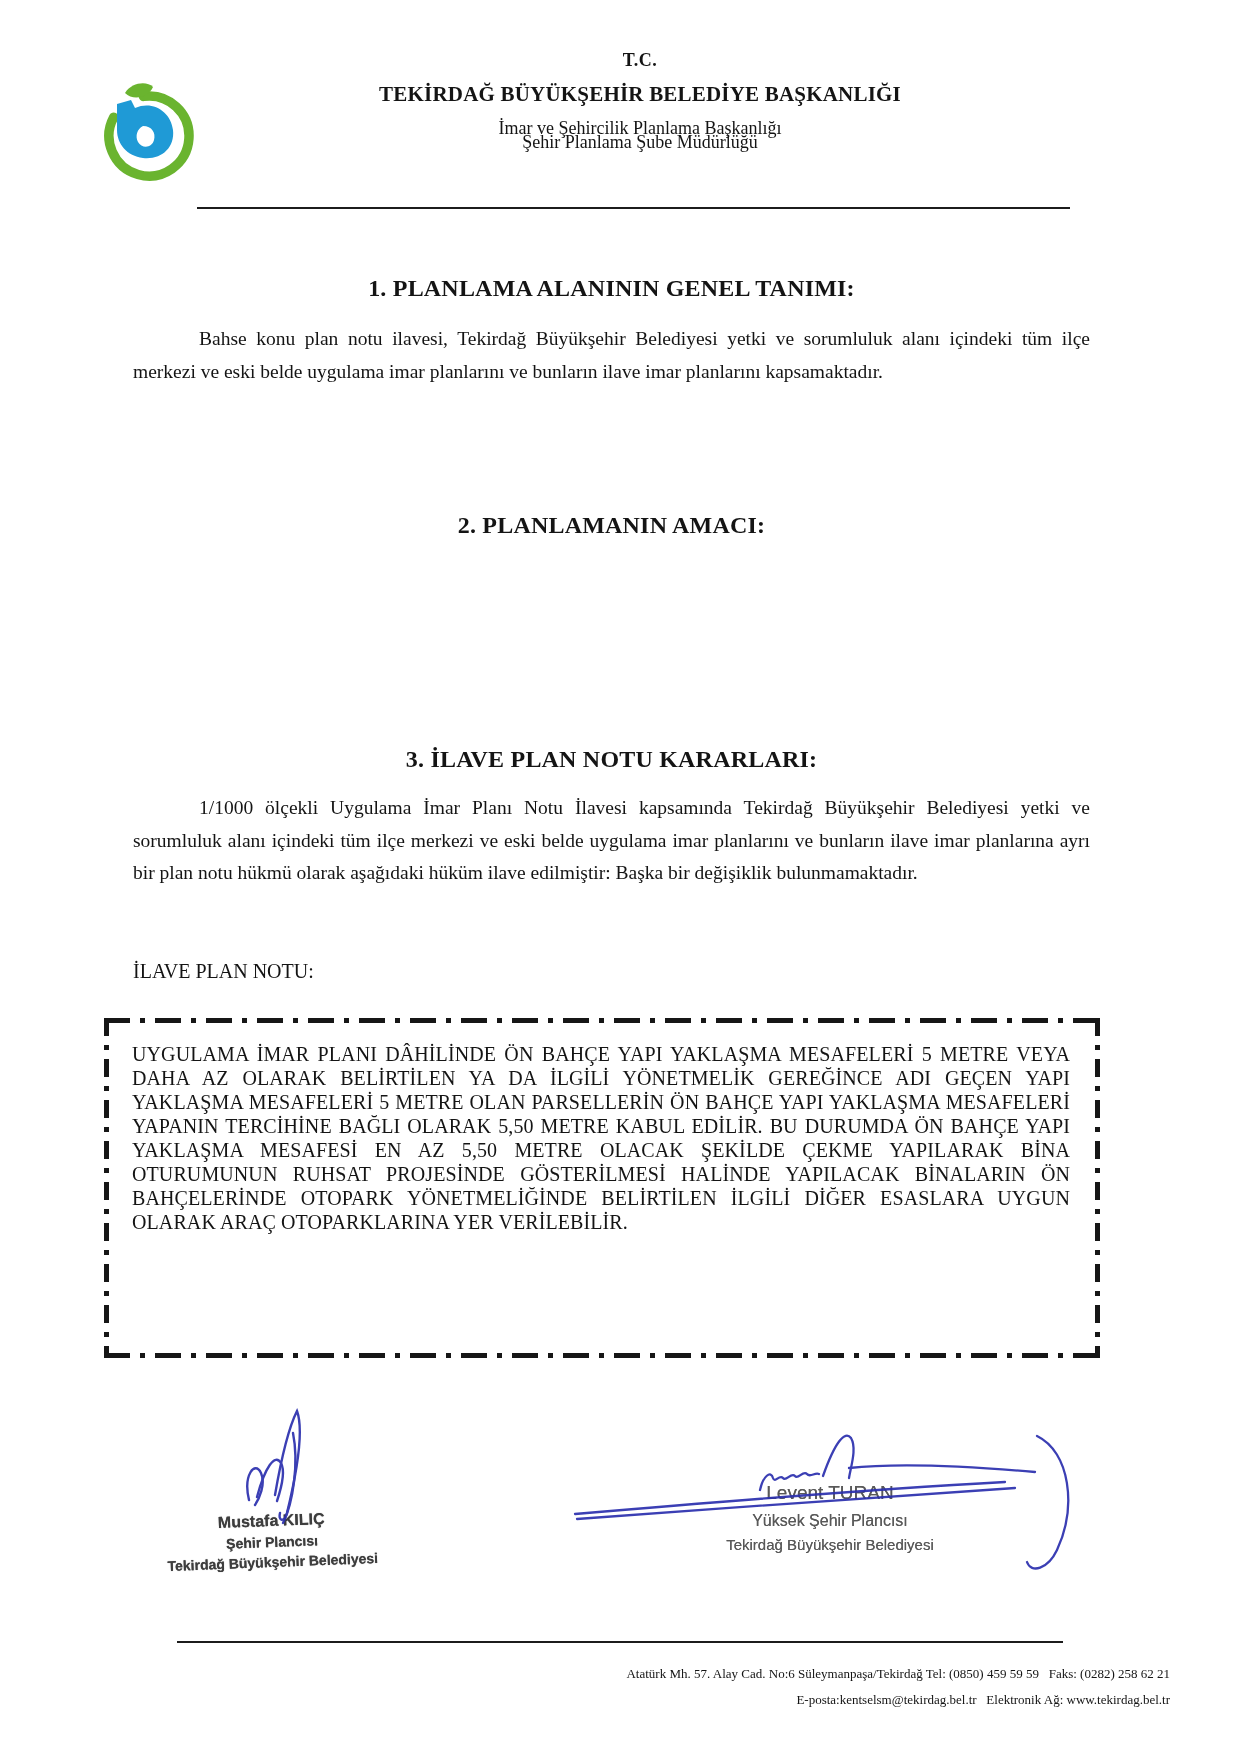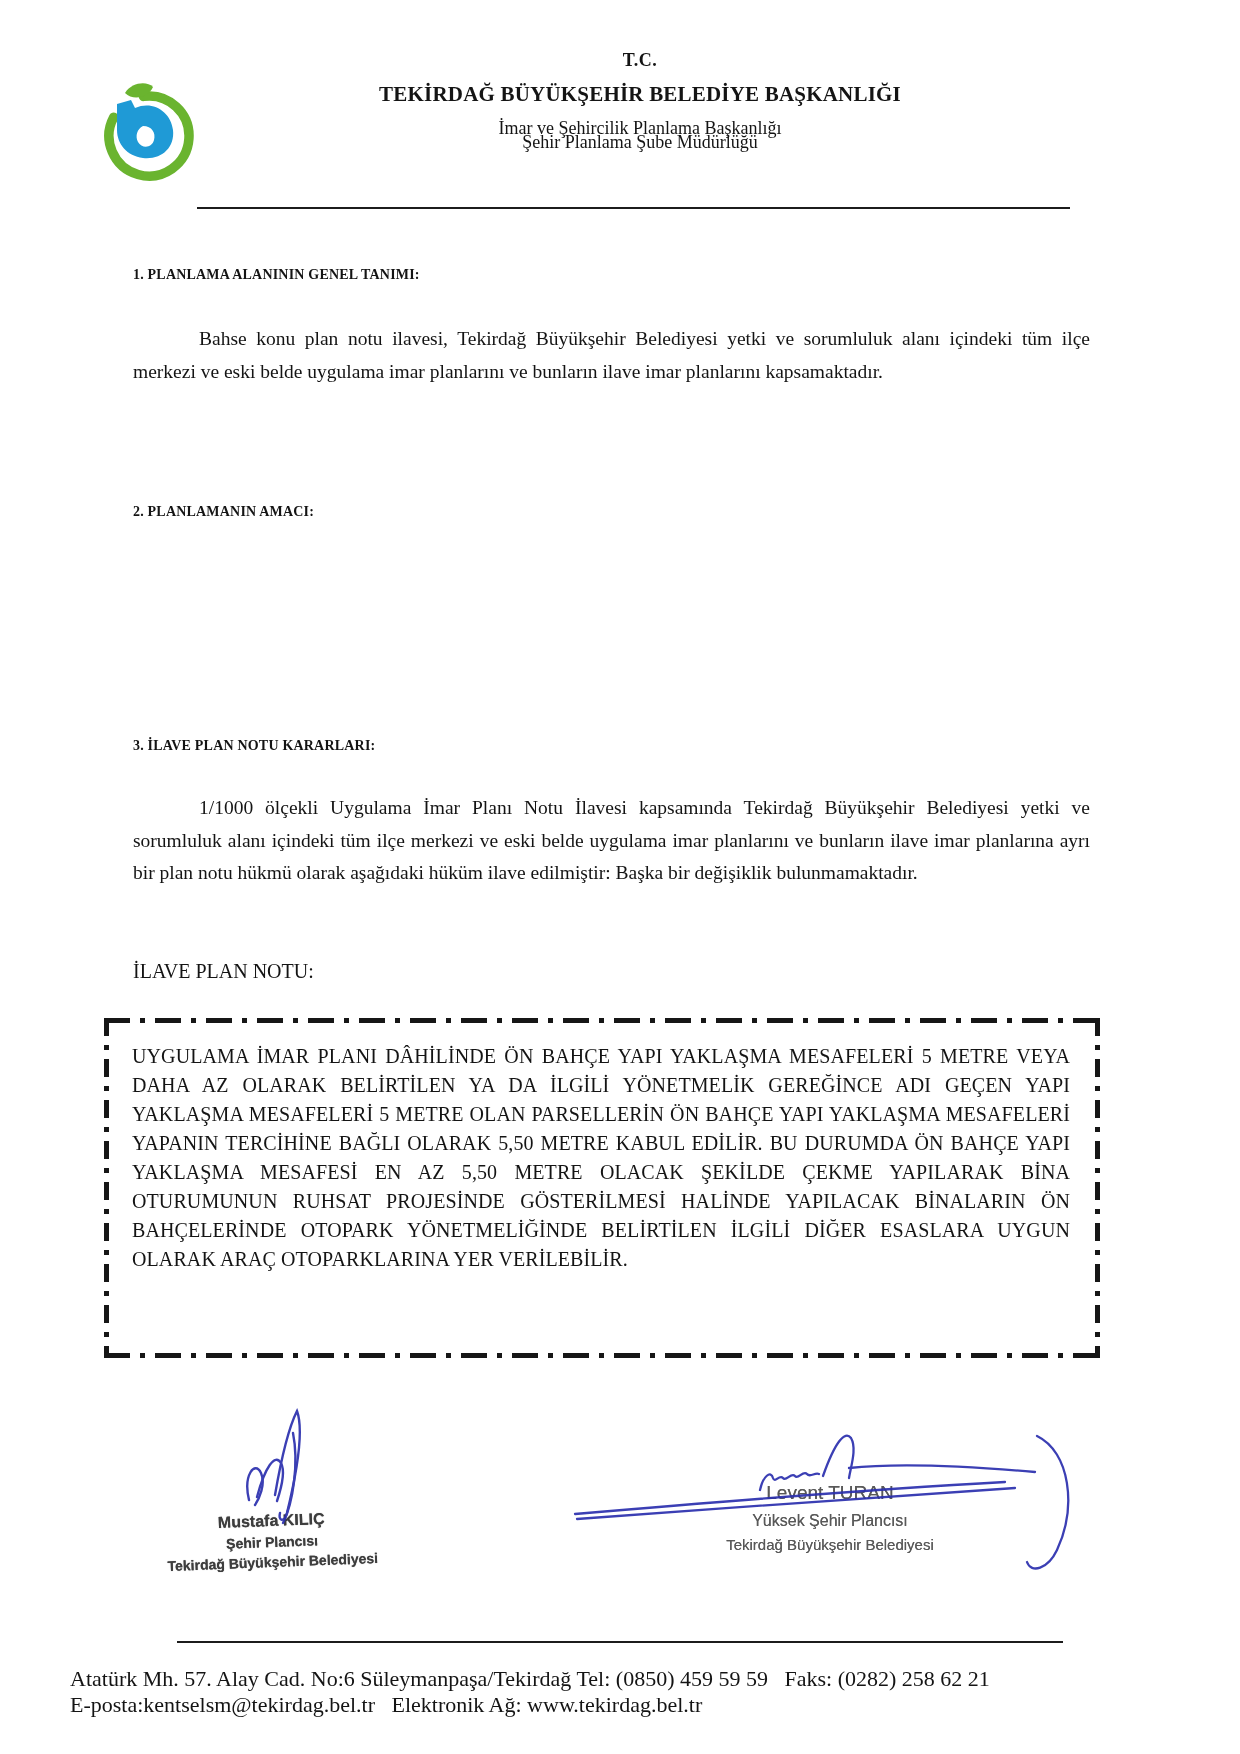--- a/index.html
+++ b/index.html
@@ -12,21 +12,21 @@
   .header-text{position:absolute;left:40px;top:0;width:1200px;text-align:center;}
   .tc{position:absolute;top:50px;left:0;width:100%;font-size:18px;font-weight:bold;letter-spacing:.5px;}
   .org{position:absolute;top:82px;left:0;width:100%;font-size:21px;font-weight:bold;letter-spacing:.2px;}
   .dept{position:absolute;top:118px;left:0;width:100%;font-size:18px;}
   .unit{position:absolute;top:132px;left:0;width:100%;font-size:18px;}
   .logo{position:absolute;left:95px;top:80px;width:104px;height:104px;}
   .rule{position:absolute;height:2px;background:#1c1c1c;}
   .rule-top{top:207px;left:197px;width:873px;}
   .rule-bottom{top:1641px;left:177px;width:886px;}
   
-  .sec-h{position:absolute;left:133px;width:957px;font-size:14px;font-weight:bold;letter-spacing:.2px;}
+  .sec-h{position:absolute;left:133px;width:957px;font-size:24px;font-weight:bold;letter-spacing:.2px;text-align:center;}
   .sec-p{
     position:absolute;left:133px;width:957px;margin:0;
     font-size:19.5px;line-height:32.5px;text-align:justify;text-indent:66px;
   }
   .h1a{top:255px}.p1{top:323px}
   .h2a{top:492px}.p2{top:558px}
   .h3a{top:726px}.p3{top:792px}
   .plan-label{position:absolute;left:133px;top:960px;font-size:20px;}
   
   .plan-box{
@@ -35,40 +35,40 @@
       repeating-linear-gradient(90deg,#161616 0 26px,transparent 26px 36px,#161616 36px 41px,transparent 41px 51px),
       repeating-linear-gradient(90deg,#161616 0 26px,transparent 26px 36px,#161616 36px 41px,transparent 41px 51px),
       repeating-linear-gradient(180deg,#161616 0 18px,transparent 18px 27px,#161616 27px 32px,transparent 32px 41px),
       repeating-linear-gradient(180deg,#161616 0 18px,transparent 18px 27px,#161616 27px 32px,transparent 32px 41px);
     background-size:100% 5px,100% 5px,5px 100%,5px 100%;
     background-position:left top,left bottom,left top,right top;
     background-repeat:no-repeat;
   }
   .plan-box p{
     margin:0;padding:24px 30px 0 28px;
-    font-size:20px;line-height:29px;text-align:justify;letter-spacing:.1px;
+    font-size:20px;line-height:24px;text-align:justify;letter-spacing:.1px;
   }
   
   .sig-svg{position:absolute;pointer-events:none;}
   .sig-left-svg{left:235px;top:1405px;width:115px;height:122px;}
   .sig-right-svg{left:565px;top:1422px;width:545px;height:178px;}
   .stamp{position:absolute;text-align:center;font-family:"Liberation Sans",sans-serif;}
   .stamp-left{
     left:128px;top:1510px;width:288px;color:#3d3d3d;font-weight:bold;
     transform:rotate(-2.2deg);text-shadow:0 0 .7px #4a4a4a;
   }
   .stamp-left .s-name{font-size:16px;line-height:22px;}
   .stamp-left .s-title{font-size:14px;line-height:20px;}
   .stamp-left .s-org{font-size:14px;line-height:20px;}
   .stamp-right{left:660px;top:1478px;width:340px;color:#595959;text-shadow:0 0 .5px #6a6a6a;}
   .stamp-right .s-name{font-size:19px;line-height:30px;}
   .stamp-right .s-title{font-size:16px;line-height:25px;}
   .stamp-right .s-org{font-size:15px;line-height:24px;}
   
-  .footer-line{position:absolute;left:70px;width:1100px;text-align:left;font-size:22px;}
+  .footer-line{position:absolute;left:70px;width:1100px;text-align:right;font-size:13px;}
   .f1{top:1666px}.f2{top:1692px}
 </style>
 </head>
 <body>
 
 <div class="page">
 
   <svg class="logo" viewBox="0 0 104 104" xmlns="http://www.w3.org/2000/svg">
     <path d="M48.4 16.4 A40 40 0 1 1 18.7 37.2" fill="none" stroke="#6ab42f" stroke-width="9.5" stroke-linecap="round"></path>
     <path d="M22 38 L22 24 L36 20 L40 28 C58 20 76 32 78 50 C80 68 66 80 48 78 C32 76 22 64 22 50 Z" fill="#1f9ad6"></path>

